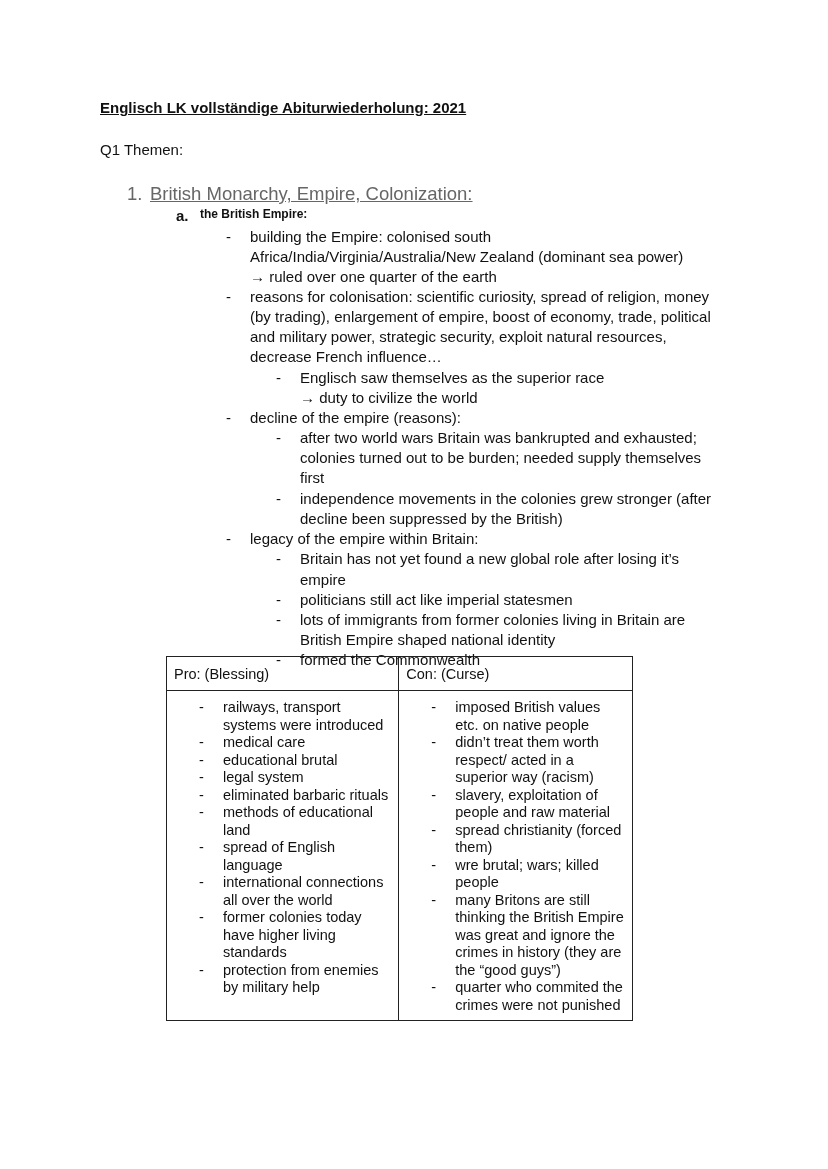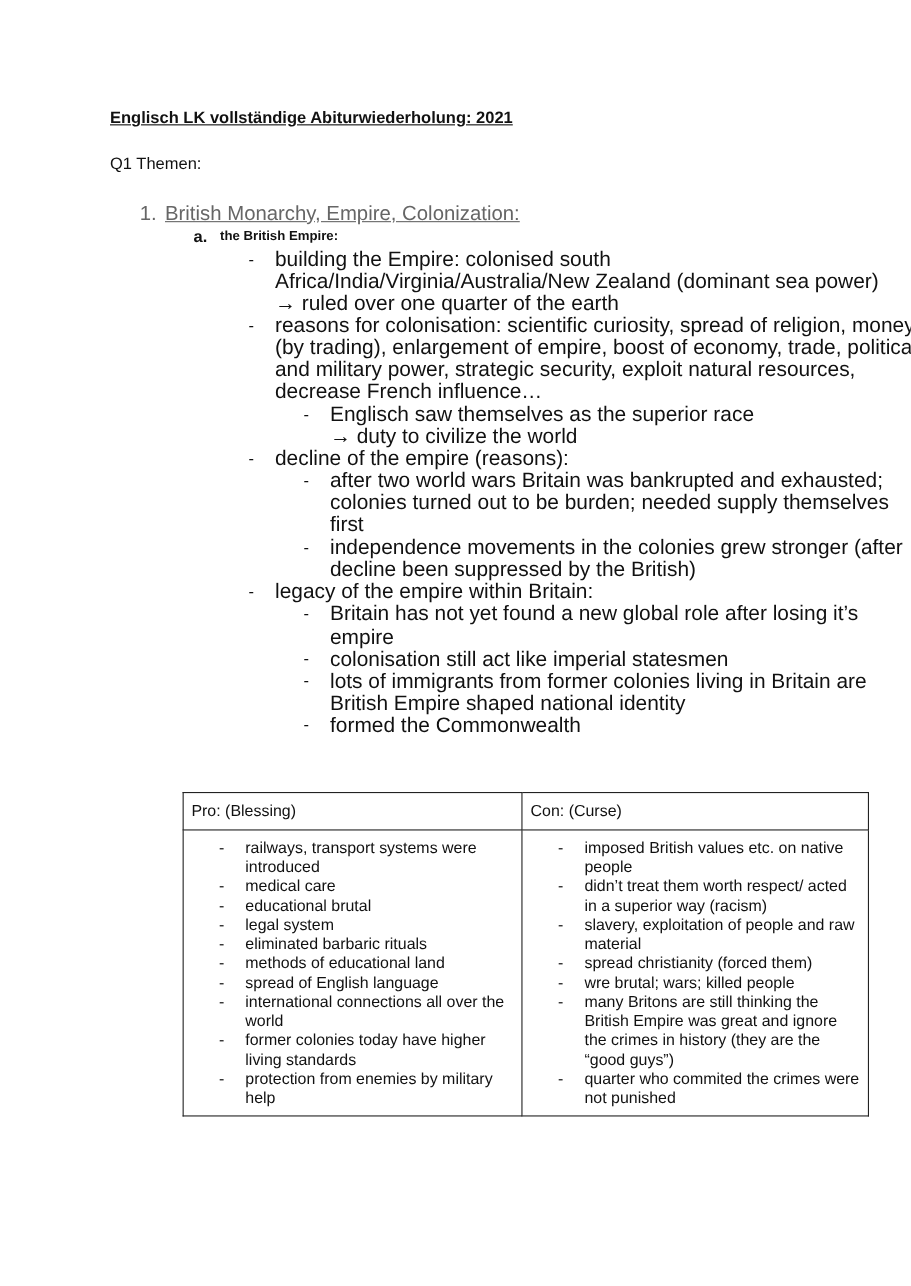--- a/index.html
+++ b/index.html
@@ -4,23 +4,23 @@
 <style>
   html, body { margin: 0; padding: 0; background: #ffffff; }
   body { width: 828px; height: 1169px; position: relative; font-family: "Liberation Sans", sans-serif; color: #111; overflow: hidden; }
   .abs { position: absolute; }
   .title { left: 100px; top: 99px; font-size: 15px; font-weight: bold; text-decoration: underline; white-space: nowrap; }
   .subtitle { left: 100px; top: 141px; font-size: 15px; white-space: nowrap; }
   .h1num { left: 127px; top: 183px; font-size: 18.5px; color: #666; }
   .h1 { left: 150px; top: 183px; font-size: 18.5px; color: #666; text-decoration: underline; white-space: nowrap; }
   .h2num { left: 176px; top: 207px; font-size: 15px; font-weight: bold; }
   .h2 { left: 200px; top: 207px; font-size: 12px; font-weight: bold; white-space: nowrap; }
-  .line { font-size: 19px; white-space: nowrap; line-height: 20px; }
+  .line { font-size: 15px; white-space: nowrap; line-height: 20px; }
   .dash { font-size: 15px; line-height: 20px; }
-  table.pc { position: absolute; left: 166px; top: 720px; width: 624px; border-collapse: collapse; font-size: 14.5px; }
+  table.pc { position: absolute; left: 166px; top: 656px; width: 467px; border-collapse: collapse; font-size: 14.5px; }
   table.pc th, table.pc td { border: 1.5px solid #222; vertical-align: top; text-align: left; font-weight: normal; }
   table.pc th { padding: 9px 7px 8px 7px; height: 16px; }
   table.pc td { padding: 8px 0 6px 0; }
   .col1 { width: 276px; }
   .col2 { width: 282px; }
   .cell-list { margin: 0; padding: 0; list-style: none; }
   .cell-list li { position: relative; padding-left: 56px; line-height: 17.5px; padding-right: 6px; }
   .cell-list li .bul { position: absolute; left: 32px; top: 0; }
 </style>
 </head>
@@ -64,21 +64,21 @@
   <div class="abs line" style="left:300px;top:509px">decline been suppressed by the British)</div>
 
   <span class="abs dash" style="left:226px;top:529px">-</span>
   <div class="abs line" style="left:250px;top:529px">legacy of the empire within Britain:</div>
 
   <span class="abs dash" style="left:276px;top:549px">-</span>
   <div class="abs line" style="left:300px;top:549px">Britain has not yet found a new global role after losing it’s</div>
   <div class="abs line" style="left:300px;top:570px">empire</div>
 
   <span class="abs dash" style="left:276px;top:590px">-</span>
-  <div class="abs line" style="left:300px;top:590px">colonisation still act like imperial statesmen</div>
+  <div class="abs line" style="left:300px;top:590px">politicians still act like imperial statesmen</div>
 
   <span class="abs dash" style="left:276px;top:610px">-</span>
   <div class="abs line" style="left:300px;top:610px">lots of immigrants from former colonies living in Britain are</div>
   <div class="abs line" style="left:300px;top:630px">British Empire shaped national identity</div>
 
   <span class="abs dash" style="left:276px;top:650px">-</span>
   <div class="abs line" style="left:300px;top:650px">formed the Commonwealth</div>
 </div>
 
 <table class="pc">

